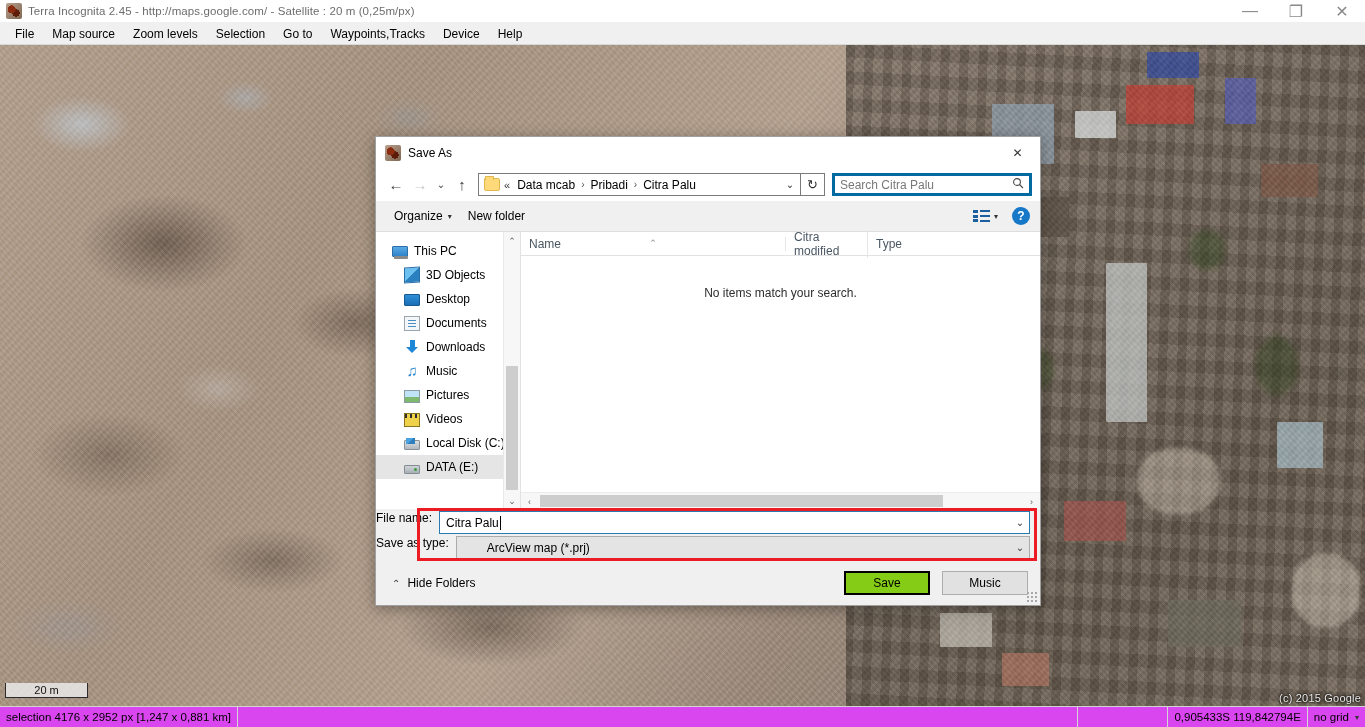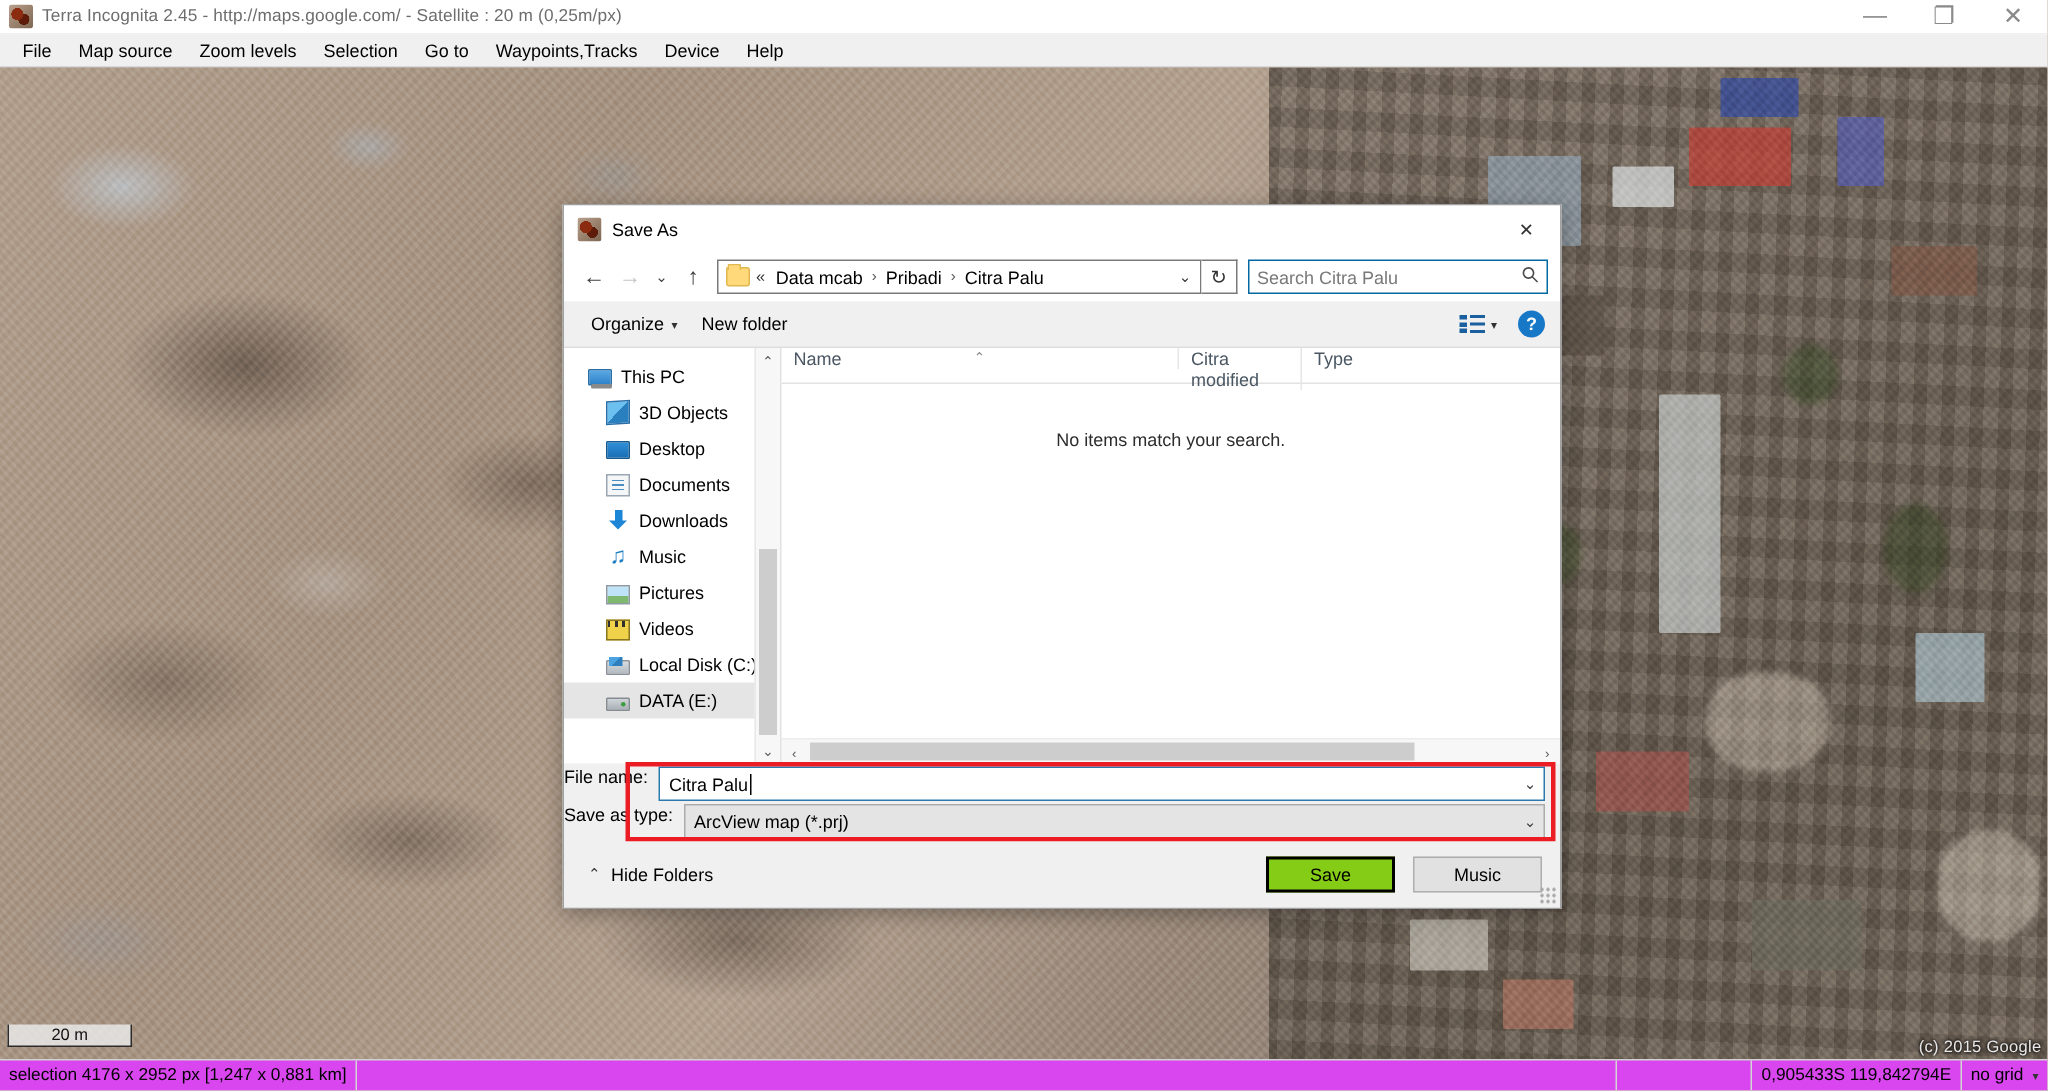--- a/index.html
+++ b/index.html
@@ -212,21 +212,21 @@
     font-size: 10px; color: #333;
   }
   #nav-refresh {
     width: 24px; height: 23px; border: 1px solid #7a7a7a; border-left: none;
     background: #fff;
     display: flex; align-items: center; justify-content: center;
     font-size: 13px; color: #333;
   }
   #search-box {
     flex: 0 0 200px; height: 23px; margin-left: 7px;
-    background: #fff; border: 1px solid #0369a1;
+    background: #fff; border: 3px solid #0369a1;
     display: flex; align-items: center; padding: 0 5px;
   }
   #search-placeholder { font-size: 12px; color: #797979; flex: 1 1 auto; }
   #search-icon { font-size: 12px; color: #4a4a4a; }
 
   
   #dlg-commandbar {
     height: 31px; flex: 0 0 31px;
     background: #f0f0f0;
     border-bottom: 1px solid #dedede;
@@ -309,21 +309,21 @@
   }
   #nav-sb-track { flex: 1 1 auto; position: relative; }
   #nav-sb-thumb {
     position: absolute; left: 2px; right: 2px; top: 48%; bottom: 2px;
     background: #cdcdcd;
   }
 
   #list-pane { flex: 1 1 auto; display: flex; flex-direction: column; min-width: 0; background:#fff; }
   #list-header {
     height: 16px; flex: 0 0 24px;
-    display: flex; align-items: flex-start;
+    display: flex; align-items: center;
     border-bottom: 1px solid #e2e2e2;
     background: #fff;
   }
   .col-head {
     display: flex; align-items: center; padding: 0 8px;
     font-size: 12px; color: #4a5763;
     border-right: 1px solid #e6e6e6; position: relative;
   }
   #col-name { flex: 0 0 265px; }
   #col-date { flex: 0 0 82px; }
@@ -355,21 +355,21 @@
   .field-row { display: flex; align-items: flex-start; height: 23px; margin: 1px 0; }
   .field-label {
     flex: 0 0 0; width: 120px; text-align: right; padding-right: 7px;
     font-size: 12px; color: #000; white-space: nowrap;
   }
   .combo {
     flex: 1 1 auto; height: 23px; margin-right: 10px;
     display: flex; align-items: center; min-width: 0;
   }
   #filename-combo { background: #fff; border: 1px solid #2a7ab0; }
-  #filetype-combo { background: #e4e4e4; border: 1px solid #ababab; }
+  #filetype-combo { background: #e4e4e4; border: 1px solid #ababab; padding-left: 24px; }
   .combo-text {
     flex: 1 1 auto; padding-left: 6px; font-size: 12px; color: #000;
     white-space: nowrap; overflow: hidden; display: flex; align-items: center;
   }
   #filename-caret {
     display: inline-block; width: 1px; height: 14px; background: #000; margin-left: 1px;
   }
   .combo-arrow {
     flex: 0 0 18px; height: 100%; display: flex; align-items: center; justify-content: center;
     font-size: 10px; color: #3a3a3a;

